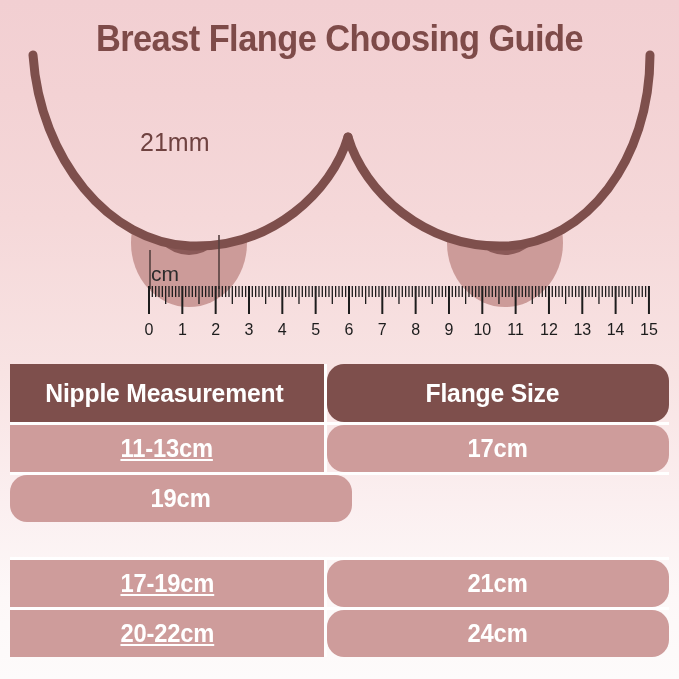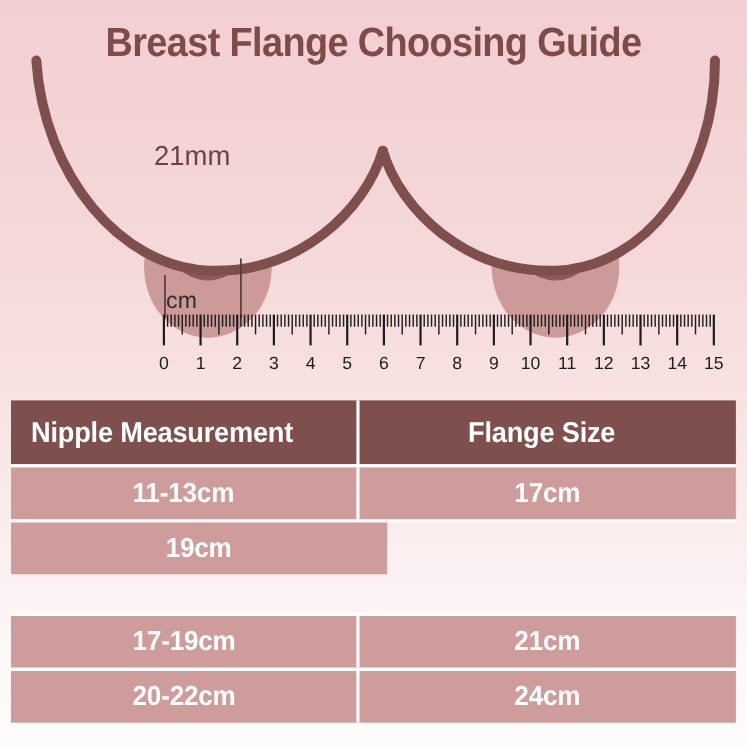--- a/index.html
+++ b/index.html
@@ -94,46 +94,46 @@
   .cell {
     box-sizing: border-box;
     display: flex;
     align-items: center;
     justify-content: center;
     color: #ffffff;
     font-family: "Liberation Sans", sans-serif;
     white-space: nowrap;
   }
   .col1 { width: 317px; }
-  .col2 { width: 342px; }
+  .col2 { width: 342px; border-radius: 17px; }
 
   .hdr-row {
     top: 0;
     height: 58px;
   }
   .hdr-row .cell {
     height: 58px;
     background: #7e4f4c;
     font-weight: bold;
     font-size: 26px;
     letter-spacing: -0.2px;
     transform: none;
   }
-  .hdr-row .col1 { justify-content: flex-start; padding-left: 12px; }
+  .hdr-row .col1 { justify-content: flex-start; padding-left: 29px; }
   .hdr-row .col2 { justify-content: flex-start; padding-left: 95px; }
   .hdr-row .col1 { border-right: 3px solid #ffffff; }
 
   .data-row .cell {
     height: 47px;
     background: #ce9c9b;
     font-weight: bold;
     font-size: 25px;
     letter-spacing: -0.2px;
   }
-  .data-row .col1 { border-right: 3px solid #ffffff; }
+  .data-row .col1 { border-right: 3px solid #ffffff; text-decoration: underline; }
   .data-row { border-top: 3px solid #ffffff; }
 
   .hdr-label, .cell-label { display: block; transform: scaleX(0.95); }
 </style>
 </head>
 <body>
 
 <div id="infographic">
 
   <div id="title">Breast Flange Choosing Guide</div>

